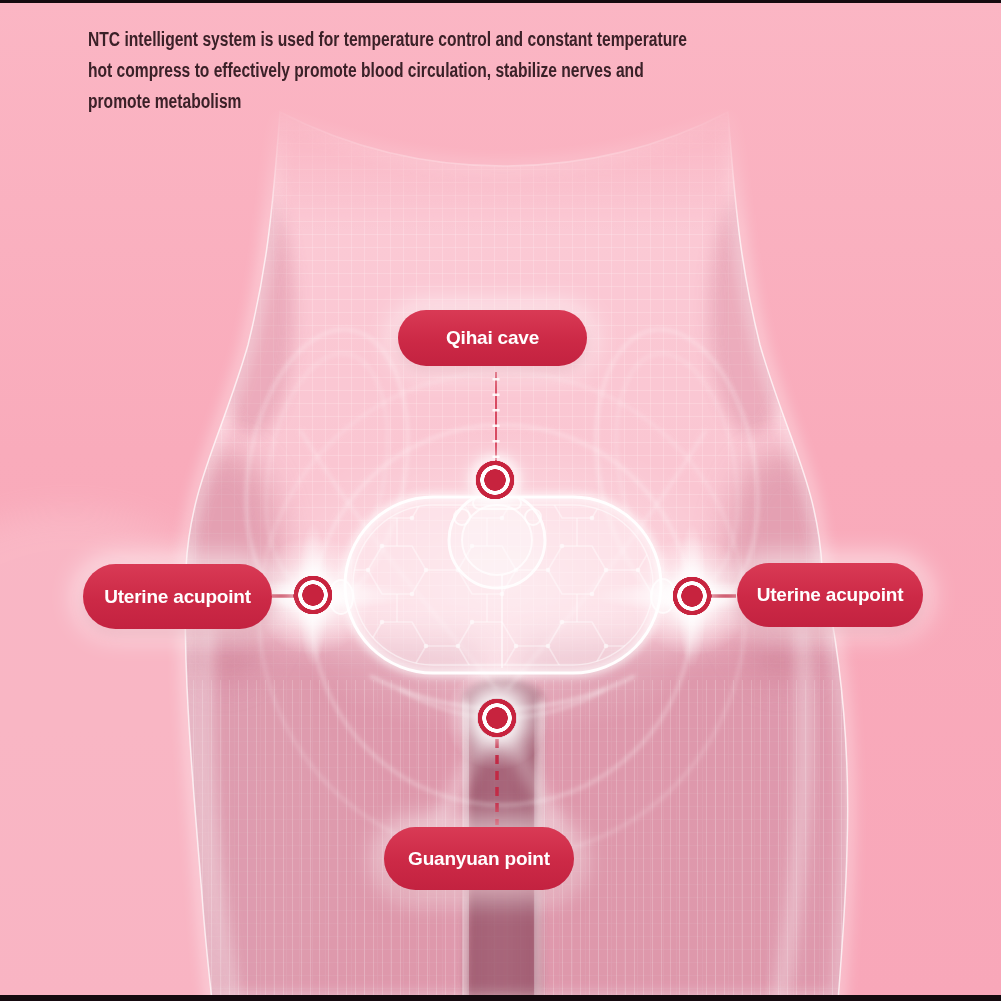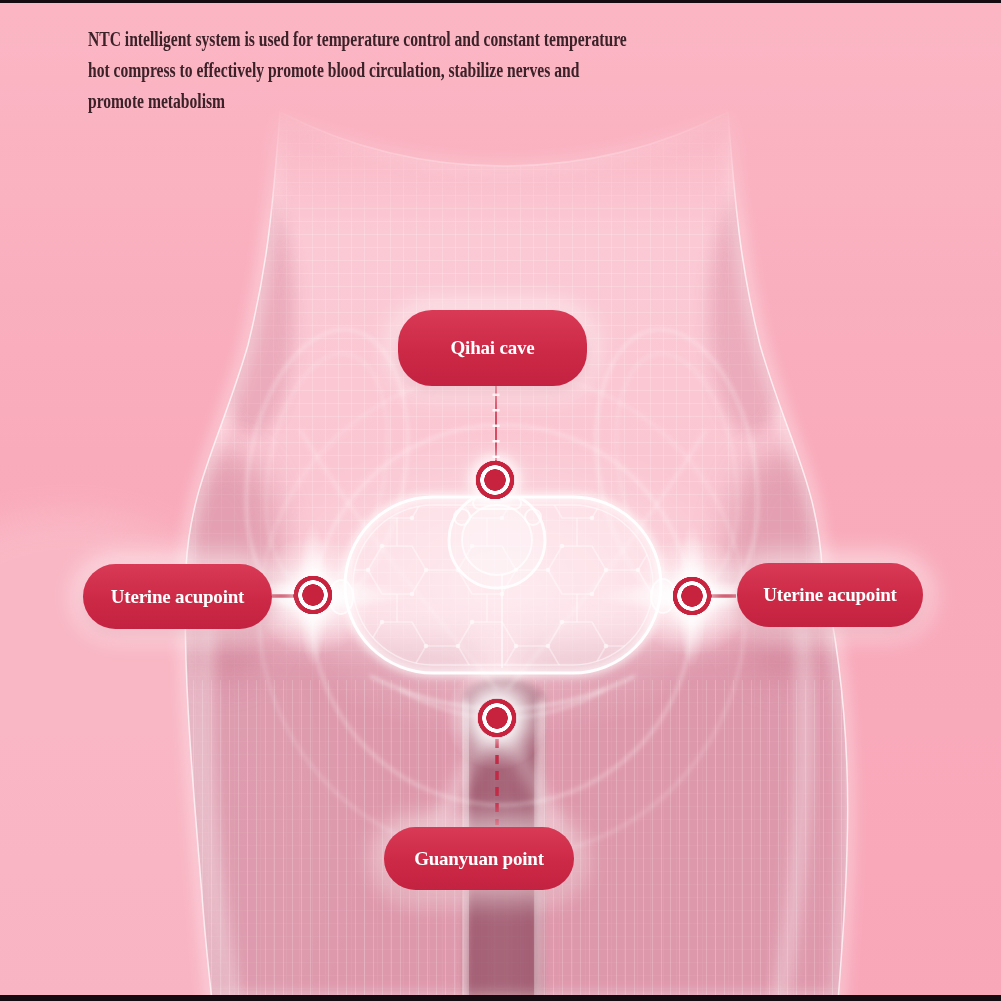--- a/index.html
+++ b/index.html
@@ -1,38 +1,38 @@
 <!DOCTYPE html>
 <html><head>
 <meta charset="utf-8">
 <style>
   html,body{margin:0;padding:0;background:#f9abbb;}
   .stage{
     position:relative;width:1001px;height:1001px;overflow:hidden;
-    font-family:Liberation Serif, serif;
+    font-family:Liberation Sans, sans-serif;
     background:linear-gradient(180deg,#fbb6c4 0%,#f9abbb 45%,#f8a7b9 100%);
   }
   svg{position:absolute;left:0;top:0;}
   .edge-bar{position:absolute;left:0;width:1001px;background:#150a0f;z-index:30;}
   .edge-bar.top{top:0;height:3px;}
   .edge-bar.bottom{bottom:0;height:6px;}
   .desc{
     position:absolute;left:88px;top:24px;z-index:20;
     color:#3b2128;font-size:20px;font-weight:bold;line-height:31px;
     transform:scaleX(0.78);transform-origin:left top;white-space:nowrap;
   }
   .desc div{white-space:nowrap;}
   .pill{
     position:absolute;z-index:22;display:flex;align-items:center;justify-content:center;
     color:#ffffff;font-size:19px;font-weight:bold;letter-spacing:-0.2px;
     background:linear-gradient(180deg,#d93a55 0%,#cc2946 55%,#c32240 100%);
     border-radius:34px;
     box-shadow:0 0 26px 9px rgba(255,255,255,0.55), 0 5px 12px rgba(170,25,55,0.25);
   }
-  .pill-qihai{left:398px;top:310px;width:189px;height:76px;justify-content:center;}
+  .pill-qihai{left:398px;top:310px;width:189px;height:56px;justify-content:center;}
   .pill-uterine-left{left:83px;top:564px;width:189px;height:65px;}
   .pill-uterine-right{left:737px;top:563px;width:186px;height:64px;}
   .pill-guanyuan{left:384px;top:827px;width:190px;height:63px;}
   .dot{
     position:absolute;z-index:21;width:40px;height:40px;border-radius:50%;
     background:radial-gradient(circle at center,
       #c7233e 0 10.5px,
       #ffffff 11px 14.5px,
       #c7233e 15px 19px,
       rgba(199,35,62,0) 19.5px);

